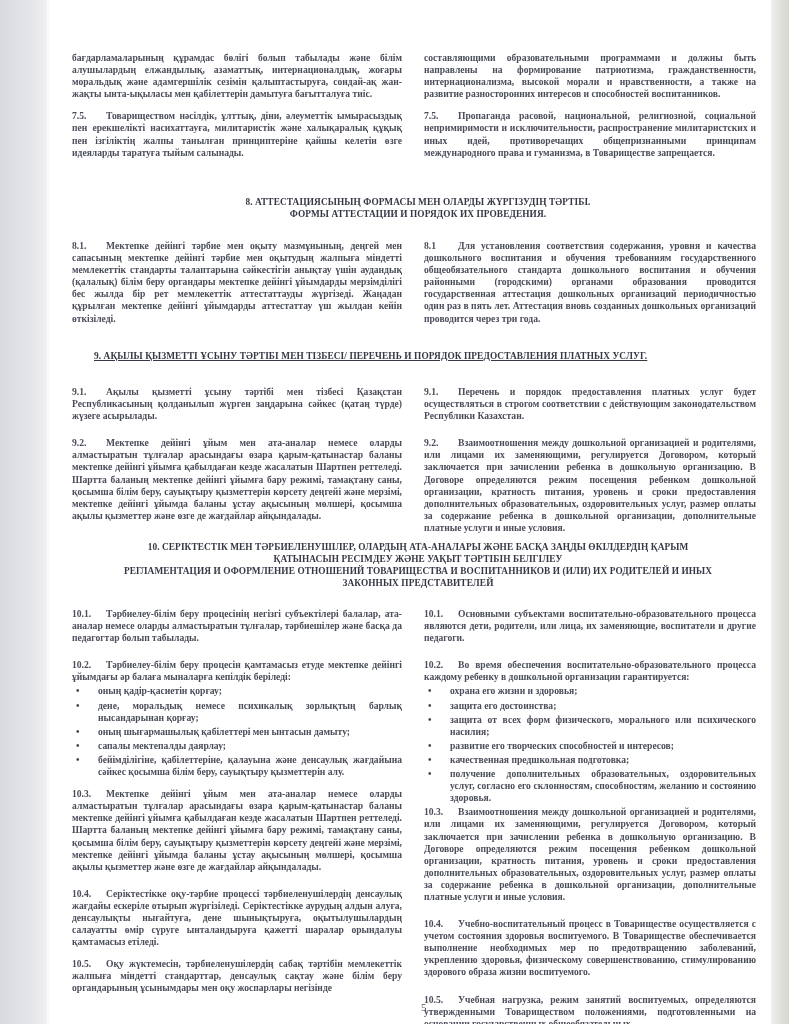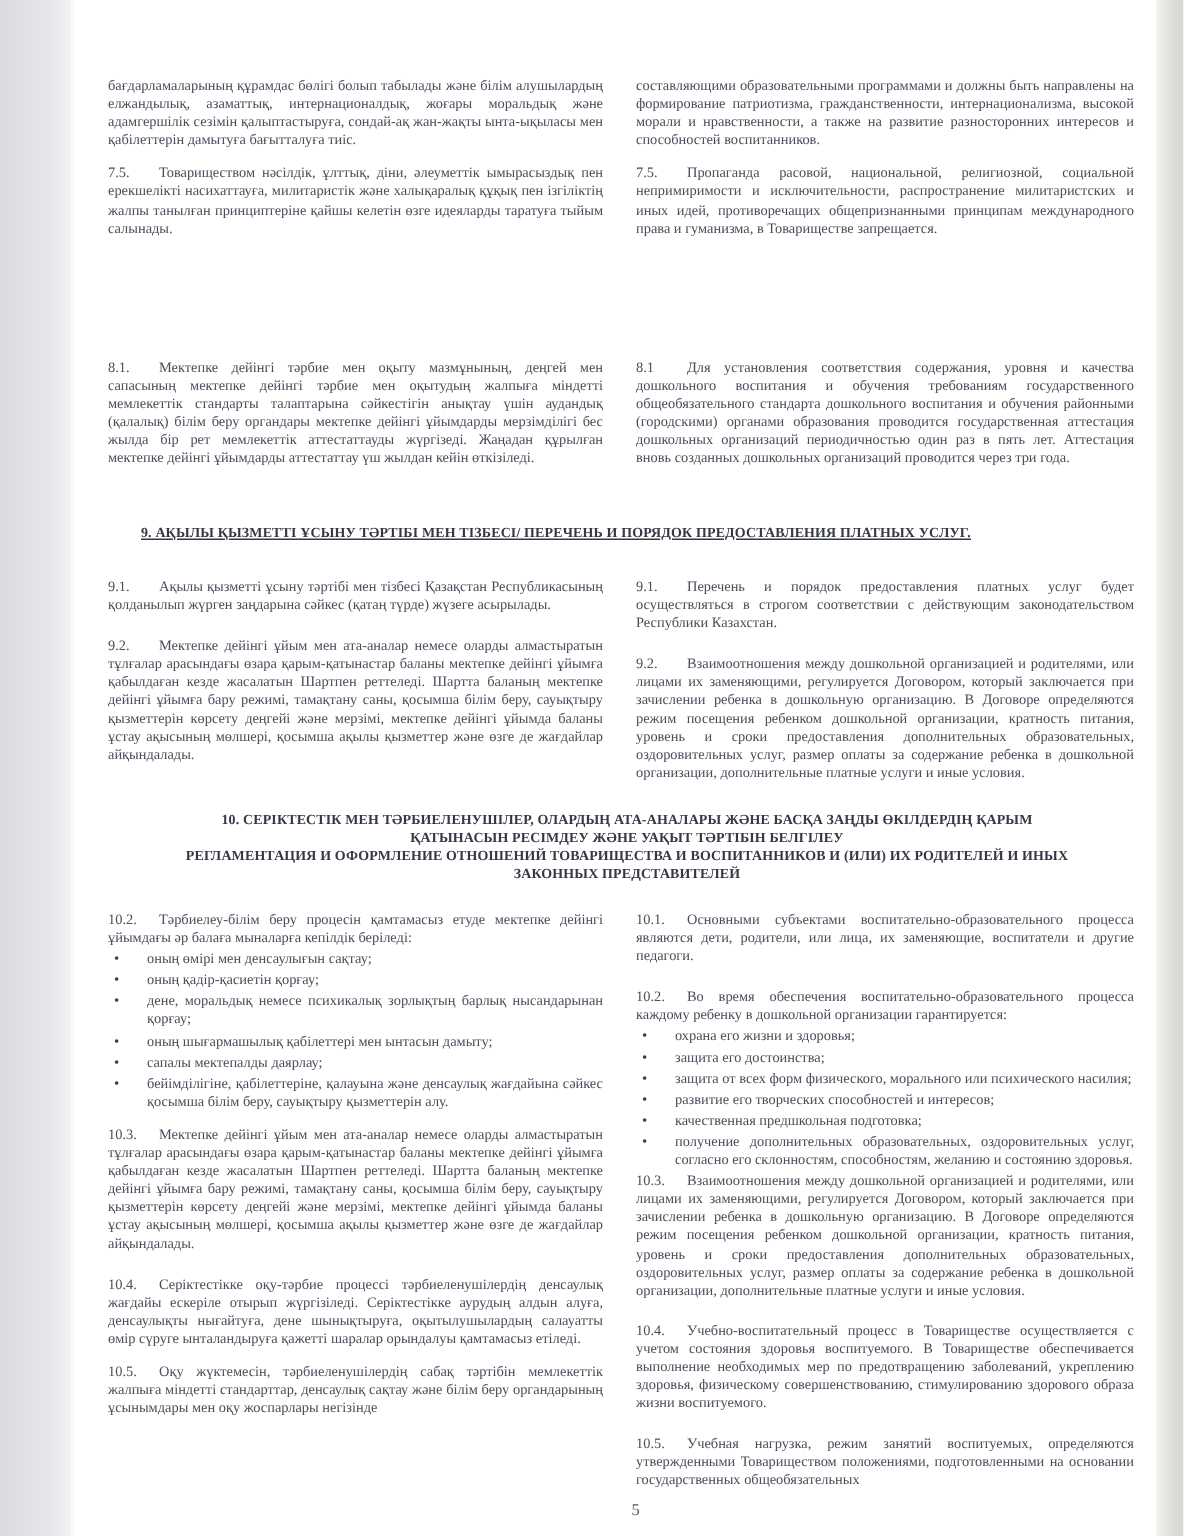--- a/index.html
+++ b/index.html
@@ -19,21 +19,21 @@
     background: #fafafa;
   }
   .edge-right {
     position: absolute; right: 0; top: 0; width: 18px; height: 1024px;
     background: linear-gradient(to right, #f0f0ee 0%, #dedfd9 60%, #d6d7d0 100%);
   }
   .page {
     position: absolute; left: 72px; top: 0; width: 692px; height: 1024px;
   }
   .row { position: absolute; left: 0; width: 692px; }
-  .col { position: absolute; top: 0; width: 330px; font-size: 9.6px; line-height: 12.1px; text-align: justify; }
+  .col { position: absolute; top: 0; width: 330px; font-size: 9.6px; line-height: 12.1px; text-align: justify; font-weight: bold; }
   .col.l { left: 0; }
   .col.r { left: 352px; width: 332px; }
   .p { margin: 0; }
   .p + .p { margin-top: 15px; }
   .p.gap { margin-top: 10px; }
   .num { display: inline-block; width: 34px; }
   .heading {
     position: absolute; left: 0; width: 692px; text-align: center;
     font-weight: bold; font-size: 9.3px; line-height: 12px; color: #353845;
     letter-spacing: 0.1px;
@@ -60,20 +60,24 @@
     <div class="col l">
       <p class="p">бағдарламаларының құрамдас бөлігі болып табылады және білім алушылардың елжандылық, азаматтық, интернационалдық, жоғары моральдық және адамгершілік сезімін қалыптастыруға, сондай-ақ жан-жақты ынта-ықыласы мен қабілеттерін дамытуға бағытталуға тиіс.</p>
       <p class="p gap"><span class="num">7.5.</span><span>Товариществом нәсілдік, ұлттық, діни, әлеуметтік ымырасыздық пен ерекшелікті насихаттауға, милитаристік және халықаралық құқық пен ізгіліктің жалпы танылған принциптеріне қайшы келетін өзге идеяларды таратуға тыйым салынады.</span></p>
     </div>
     <div class="col r">
       <p class="p">составляющими образовательными программами и должны быть направлены на формирование патриотизма, гражданственности, интернационализма, высокой морали и нравственности, а также на развитие разносторонних интересов и способностей воспитанников.</p>
       <p class="p gap"><span class="num">7.5.</span><span>Пропаганда расовой, национальной, религиозной, социальной непримиримости и исключительности, распространение милитаристских и иных идей, противоречащих общепризнанными принципам международного права и гуманизма, в Товариществе запрещается.</span></p>
     </div>
   </div>
 
+  <div class="heading" style="top:196px;">
+    <div>8. АТТЕСТАЦИЯСЫНЫҢ ФОРМАСЫ МЕН ОЛАРДЫ ЖҮРГІЗУДІҢ ТӘРТІБІ.</div>
+    <div>ФОРМЫ АТТЕСТАЦИИ И ПОРЯДОК ИХ ПРОВЕДЕНИЯ.</div>
+  </div>
 
   <div class="row" style="top:240px;">
     <div class="col l">
       <p class="p"><span class="num">8.1.</span><span>Мектепке дейінгі тәрбие мен оқыту мазмұнының, деңгей мен сапасының мектепке дейінгі тәрбие мен оқытудың жалпыға міндетті мемлекеттік стандарты талаптарына сәйкестігін анықтау үшін аудандық (қалалық) білім беру органдары мектепке дейінгі ұйымдарды мерзімділігі бес жылда бір рет мемлекеттік аттестаттауды жүргізеді. Жаңадан құрылған мектепке дейінгі ұйымдарды аттестаттау үш жылдан кейін өткізіледі.</span></p>
     </div>
     <div class="col r">
       <p class="p"><span class="num">8.1</span><span>Для установления соответствия содержания, уровня и качества дошкольного воспитания и обучения требованиям государственного общеобязательного стандарта дошкольного воспитания и обучения районными (городскими) органами образования проводится государственная аттестация дошкольных организаций периодичностью один раз в пять лет. Аттестация вновь созданных дошкольных организаций проводится через три года.</span></p>
     </div>
   </div>
 
@@ -92,23 +96,23 @@
 
   <div class="heading" style="top:541px;">
     <div>10. СЕРІКТЕСТІК МЕН ТӘРБИЕЛЕНУШІЛЕР, ОЛАРДЫҢ АТА-АНАЛАРЫ ЖӘНЕ БАСҚА ЗАҢДЫ ӨКІЛДЕРДІҢ ҚАРЫМ</div>
     <div>ҚАТЫНАСЫН РЕСІМДЕУ ЖӘНЕ УАҚЫТ ТӘРТІБІН БЕЛГІЛЕУ</div>
     <div>РЕГЛАМЕНТАЦИЯ И ОФОРМЛЕНИЕ ОТНОШЕНИЙ  ТОВАРИЩЕСТВА И ВОСПИТАННИКОВ И (ИЛИ) ИХ РОДИТЕЛЕЙ И ИНЫХ</div>
     <div>ЗАКОННЫХ ПРЕДСТАВИТЕЛЕЙ</div>
   </div>
 
   <div class="row" style="top:608px;">
     <div class="col l">
+      <p class="p"><span class="num">10.1.</span><span>Тәрбиелеу-білім беру процесінің негізгі субъектілері балалар, ата-аналар немесе оларды алмастыратын тұлғалар, тәрбиешілер және басқа да педагогтар болып табылады.</span></p>
       <p class="p"><span class="num">10.2.</span><span>Тәрбиелеу-білім беру процесін қамтамасыз етуде мектепке дейінгі ұйымдағы әр балаға мыналарға кепілдік беріледі:</span></p>
       <ul class="bul">
-        <li>оның өмірі мен денсаулығын сақтау;</li>
         <li>оның қадір-қасиетін қорғау;</li>
         <li>дене, моральдық немесе психикалық зорлықтың барлық нысандарынан қорғау;</li>
         <li>оның шығармашылық қабілеттері мен ынтасын дамыту;</li>
         <li>сапалы мектепалды даярлау;</li>
         <li>бейімділігіне, қабілеттеріне, қалауына және денсаулық жағдайына сәйкес қосымша білім беру, сауықтыру қызметтерін алу.</li>
       </ul>
       <p class="p gap"><span class="num">10.3.</span><span>Мектепке дейінгі ұйым мен ата-аналар немесе оларды алмастыратын тұлғалар арасындағы өзара қарым-қатынастар баланы мектепке дейінгі ұйымға қабылдаған кезде жасалатын Шартпен реттеледі. Шартта баланың мектепке дейінгі ұйымға бару режимі, тамақтану саны, қосымша білім беру, сауықтыру қызметтерін көрсету деңгейі және мерзімі, мектепке дейінгі ұйымда баланы ұстау ақысының мөлшері, қосымша ақылы қызметтер және өзге де жағдайлар айқындалады.</span></p>
       <p class="p"><span class="num">10.4.</span><span>Серіктестікке оқу-тәрбие процессі тәрбиеленушілердің денсаулық жағдайы ескеріле отырып жүргізіледі. Серіктестікке аурудың алдын алуға, денсаулықты нығайтуға, дене шынықтыруға, оқытылушылардың салауатты өмір сүруге ынталандыруға қажетті шаралар орындалуы қамтамасыз етіледі.</span></p>
       <p class="p gap"><span class="num">10.5.</span><span>Оқу жүктемесін, тәрбиеленушілердің сабақ тәртібін мемлекеттік жалпыға міндетті стандарттар, денсаулық сақтау және білім беру органдарының ұсынымдары мен оқу жоспарлары негізінде</span></p>
     </div>

